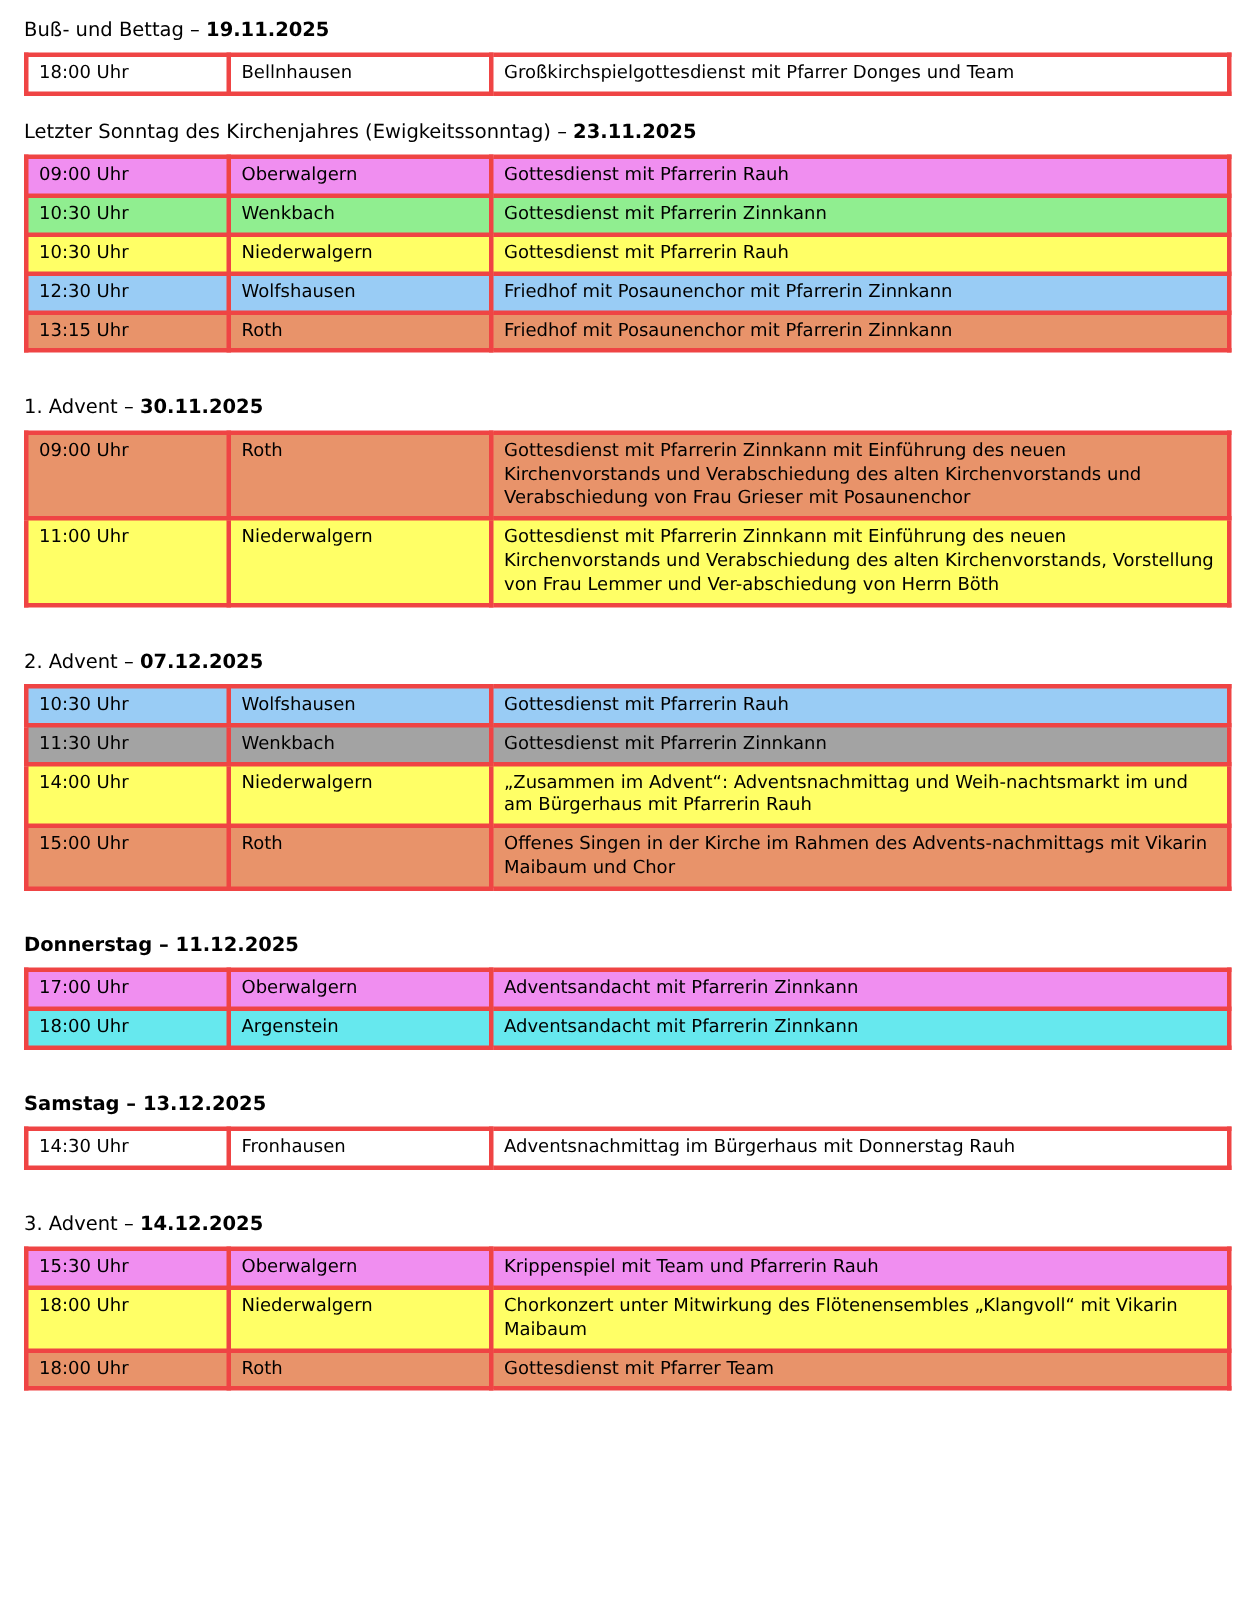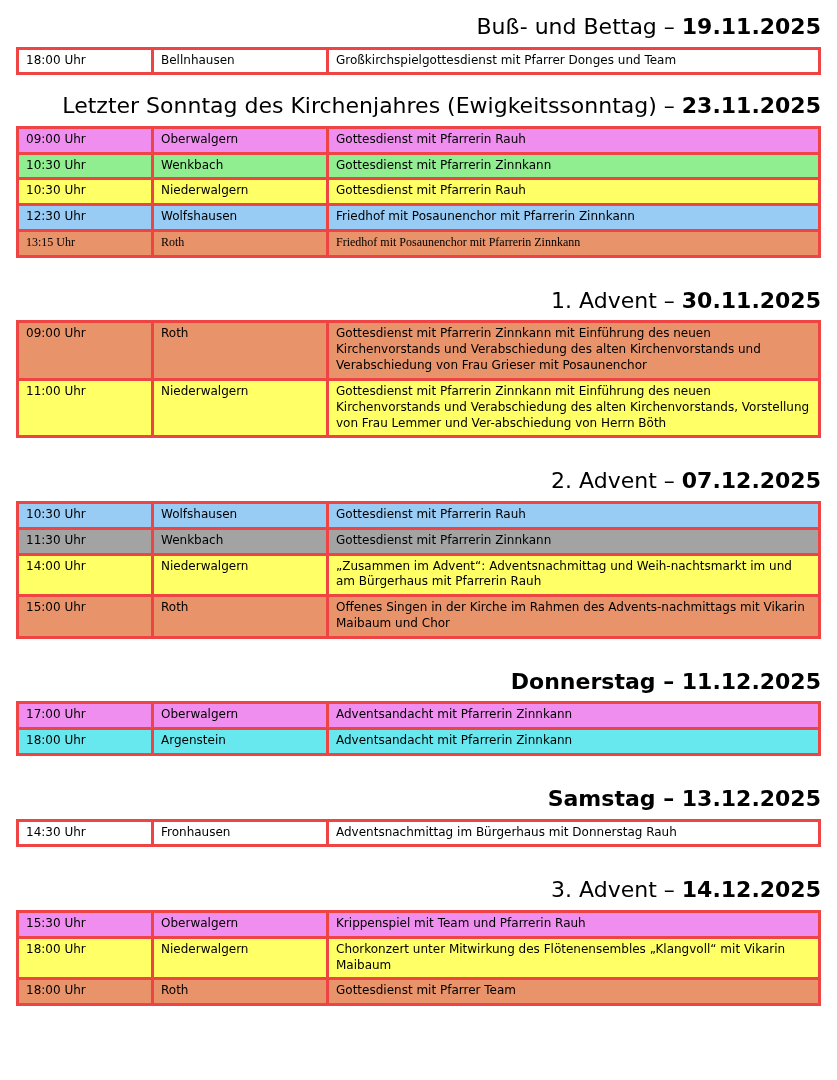--- a/index.html
+++ b/index.html
@@ -15,22 +15,22 @@
   }
   .page {
     width: 837px;
     box-sizing: border-box;
     padding: 6px 16px 10px 16px;
   }
   .section {
     margin-bottom: 6px;
   }
   .section-heading {
-    text-align: right;
-    font-size: 22px;
+    text-align: left;
+    font-size: 13px;
     line-height: 1.25;
     padding: 7px 0 6px 0;
     white-space: nowrap;
   }
   .section-heading .date {
     font-weight: bold;
   }
   table.sched {
     border-collapse: collapse;
     width: 100%;
@@ -83,21 +83,21 @@
           <tr style="background: rgb(255, 255, 102);">
             <td class="c-time">10:30 Uhr</td>
             <td class="c-place">Niederwalgern</td>
             <td class="c-desc">Gottesdienst mit Pfarrerin Rauh</td>
           </tr>
           <tr style="background: rgb(153, 204, 245);">
             <td class="c-time">12:30 Uhr</td>
             <td class="c-place">Wolfshausen</td>
             <td class="c-desc">Friedhof mit Posaunenchor mit Pfarrerin Zinnkann</td>
           </tr>
-          <tr style="background: rgb(232, 147, 106); font-family: Liberation Serif, serif;">
+          <tr style="background: rgb(232, 147, 106);">
             <td class="c-time">13:15 Uhr</td>
             <td class="c-place">Roth</td>
             <td class="c-desc">Friedhof mit Posaunenchor mit Pfarrerin Zinnkann</td>
           </tr>
         </tbody>
       </table>
     </div>
     <div class="spacer-lg"></div>
     <div class="section">
       <div class="section-heading"><span>1. Advent – </span><span class="date">30.11.2025</span></div>

